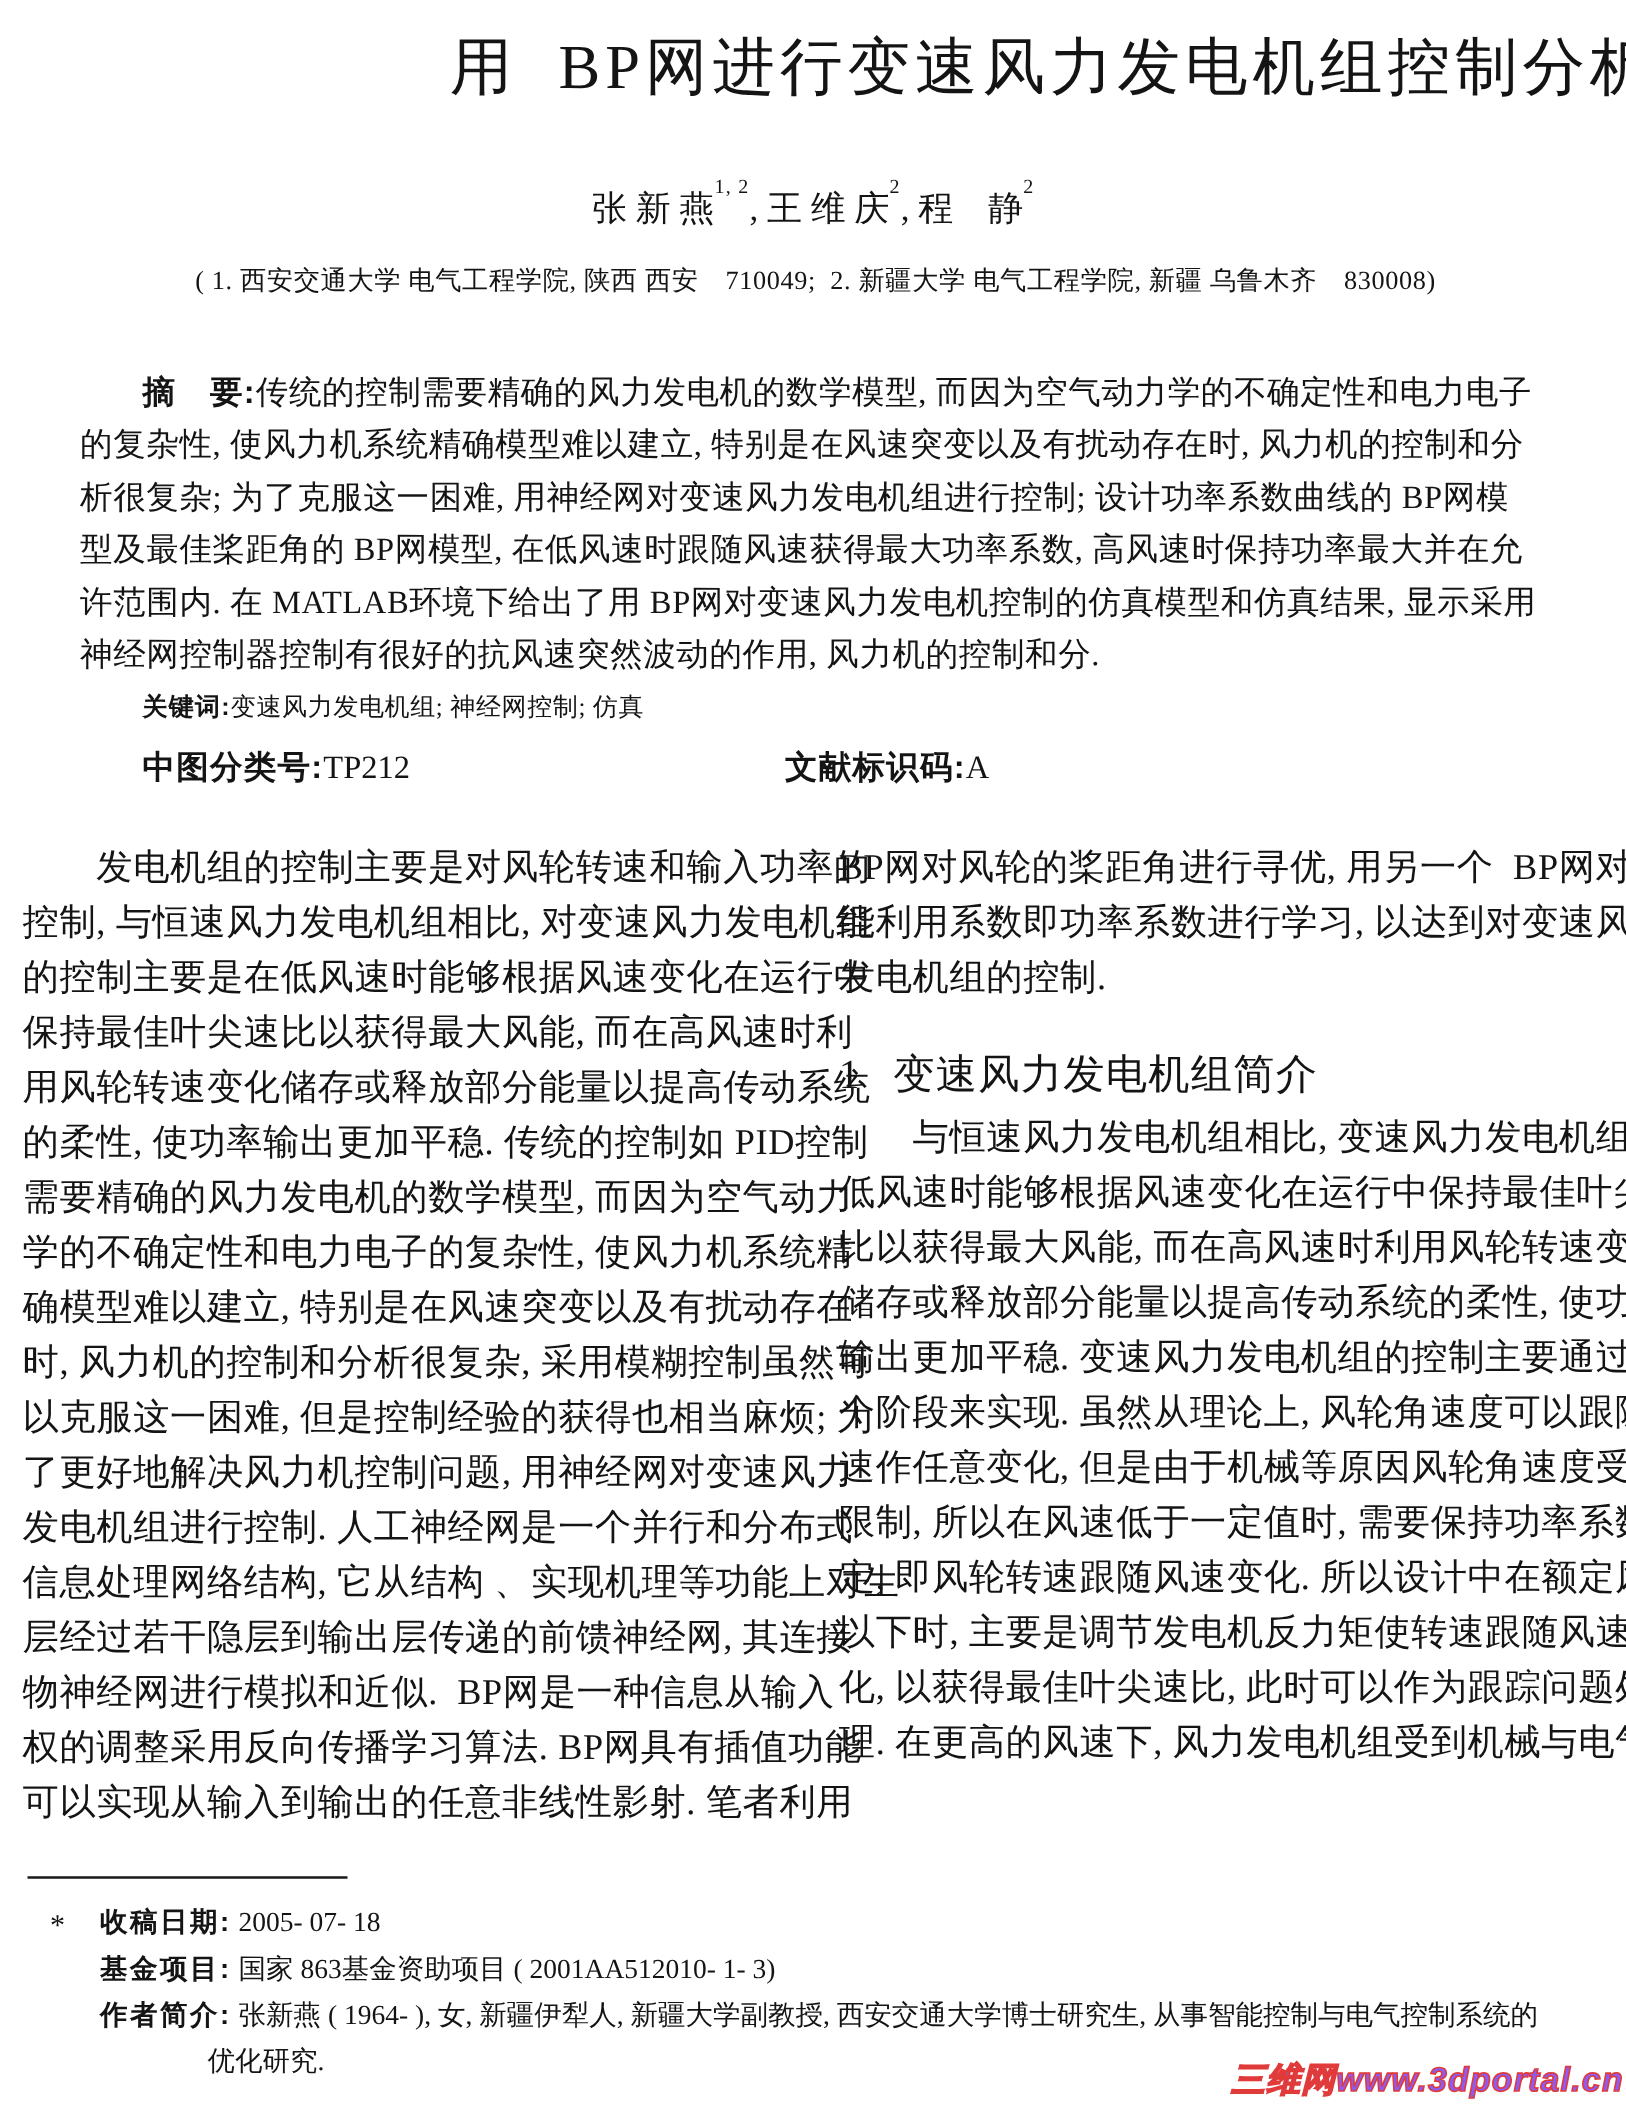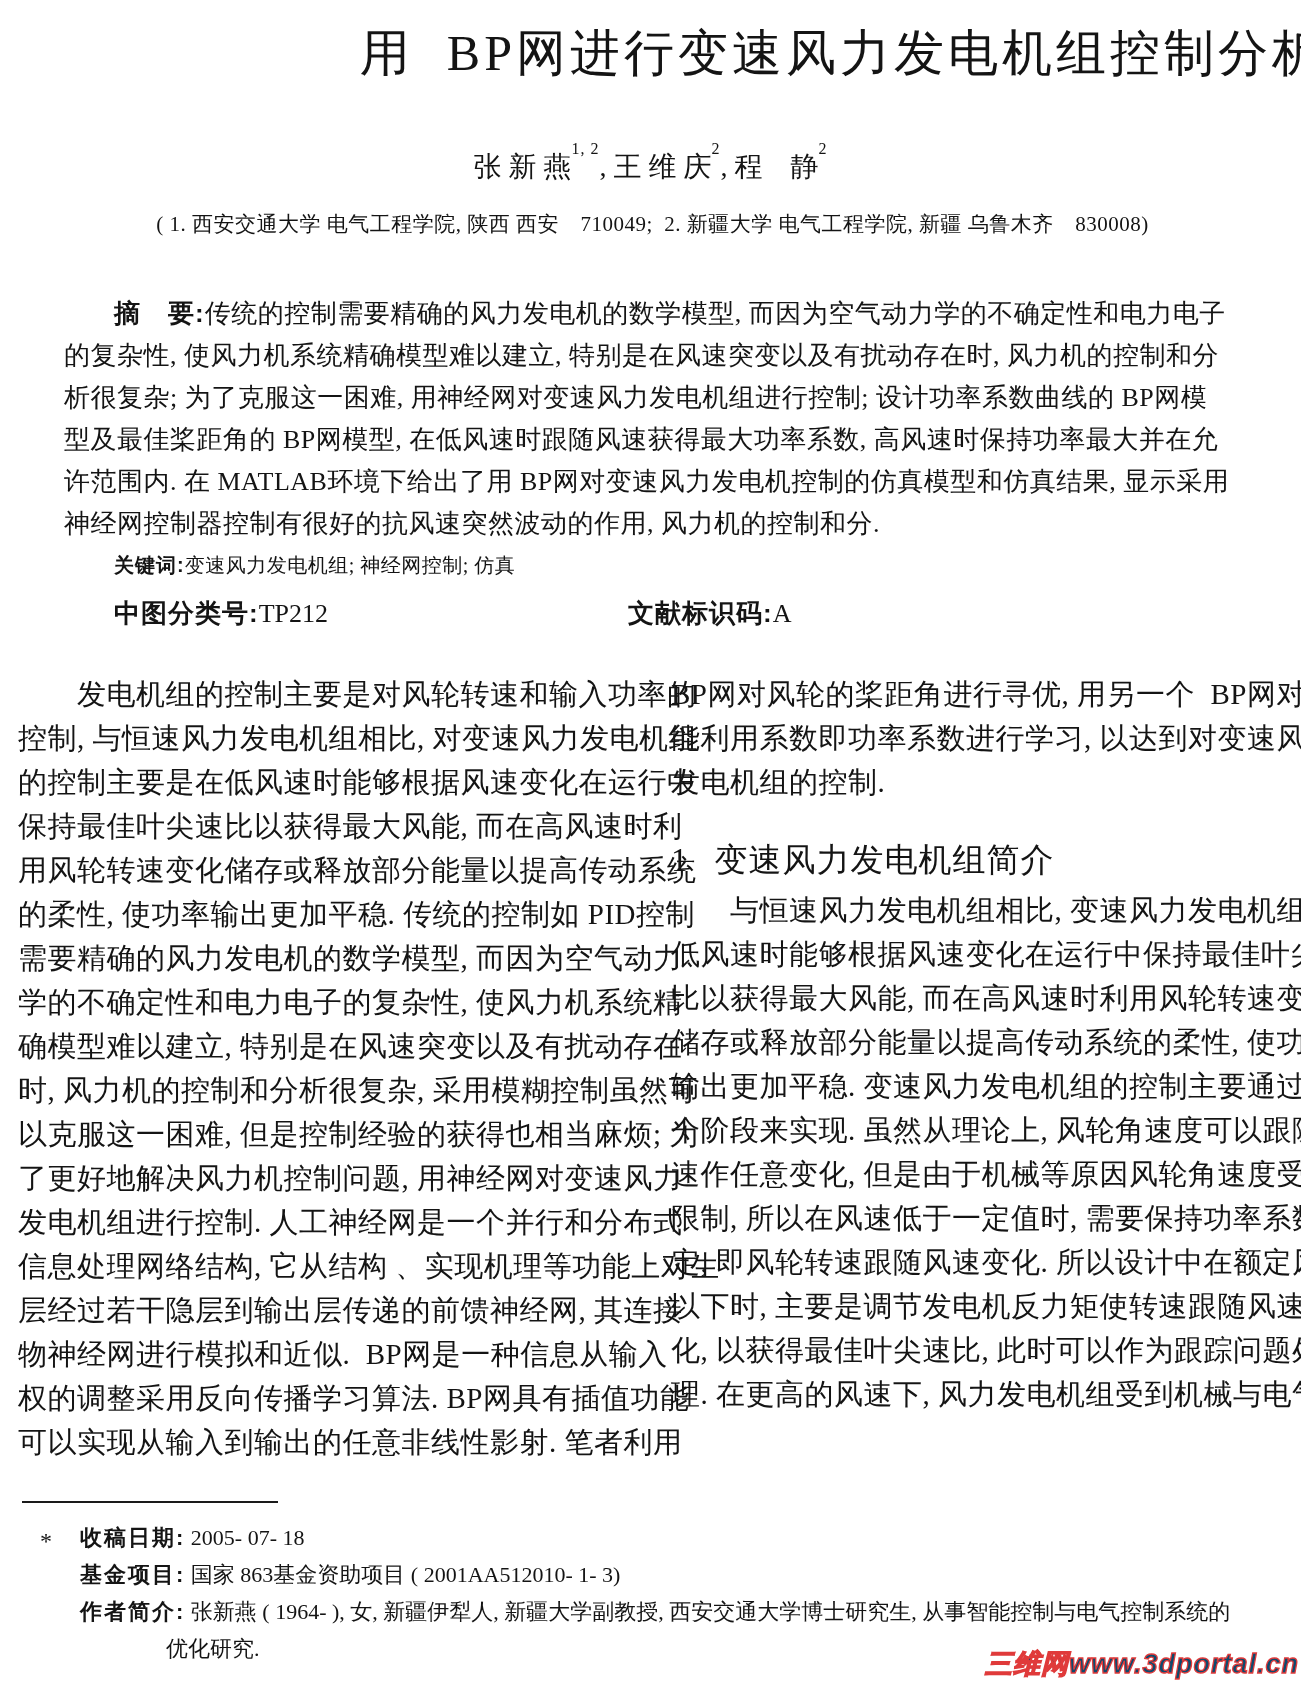--- a/index.html
+++ b/index.html
@@ -90,21 +90,21 @@
   .fn-star { position:absolute; left:18px; top:4px; font-size:24px; }
   .fn-row { white-space:pre; }
   .fn-cont { padding-left:86px; }
   .fn-rows .blabel { letter-spacing:2px; }
 
   
   .watermark {
     position:absolute; top:1646px; right:2px;
     font-size:27px; font-weight:700;
     font-family:"Liberation Sans","DejaVu Sans",sans-serif;
-    color:#0c4a6e;
+    color:#8b5cf6;
     -webkit-text-stroke:1.3px #e03a3a;
     letter-spacing:1px;
     font-style:italic;
     white-space:pre;
     text-align:center;
   }
 </style>
 </head>
 <body>
 

